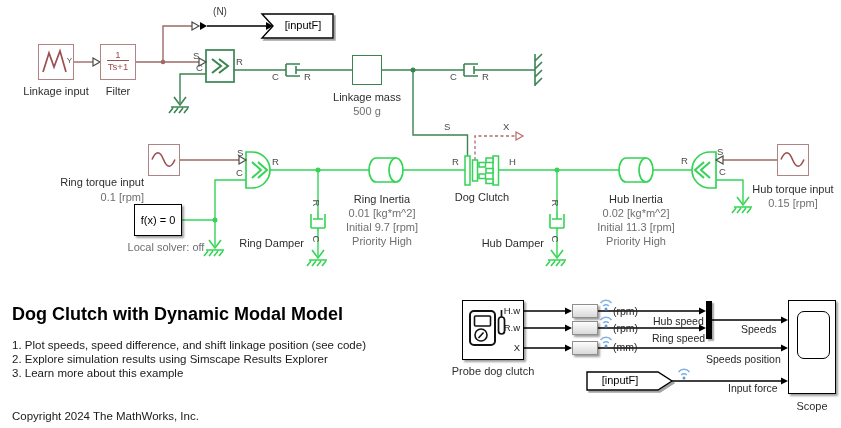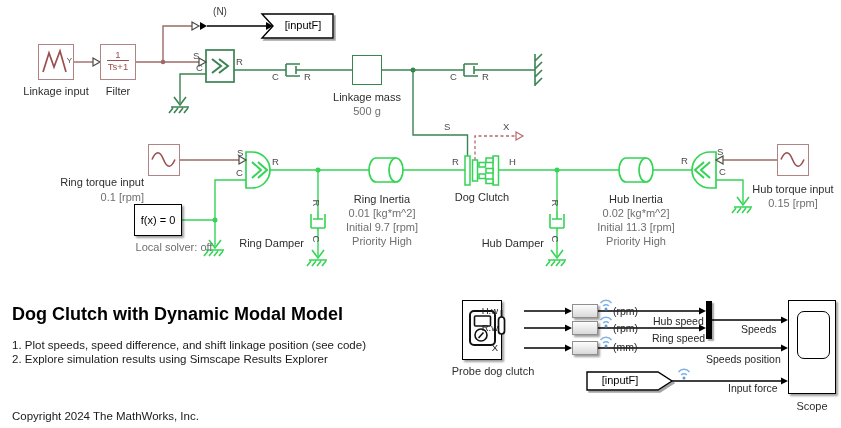--- a/index.html
+++ b/index.html
@@ -208,21 +208,21 @@
   <div class="blk pink" style="left:777px;top:144px;width:32px;height:32px;">
     <svg width="29" height="29">
       <path d="M3,14.5 Q9,1 14.5,14.5 Q20,28 26,14.5" fill="none" stroke="#9c4f4f" stroke-width="1.6"></path>
     </svg>
   </div>
 
   <div class="blk blkb shadow flexc" style="left:134px;top:204px;width:48px;height:32px;">
     <span class="fxtext">f(x) = 0</span>
   </div>
 
-  <div class="blk blkb shadow" style="left:462px;top:300px;width:40px;height:60px;">
+  <div class="blk blkb shadow" style="left:462px;top:300px;width:62px;height:60px;">
     <svg width="42" height="48" style="position:absolute;left:5px;top:6px;">
       <rect x="2" y="4" width="25" height="34" rx="4" fill="#fff" stroke="#111" stroke-width="2"></rect>
       <rect x="6.5" y="9" width="16" height="10" rx="1" fill="#fff" stroke="#111" stroke-width="1.6"></rect>
       <circle cx="13" cy="28" r="6" fill="#fff" stroke="#111" stroke-width="1.6"></circle>
       <path d="M10.5,31 L15.5,25.5" stroke="#111" stroke-width="1.6"></path>
       <rect x="30.5" y="10" width="6" height="17" rx="3" fill="#fff" stroke="#111" stroke-width="1.7"></rect>
       <path d="M33.5,10 V3" stroke="#111" stroke-width="1.7"></path>
     </svg>
     <span class="probe-port" style="top:5px;">H.w</span>
     <span class="probe-port" style="top:22px;">R.w</span>
@@ -255,21 +255,21 @@
   <div class="port" style="left:482px;top:72px;">R</div>
   <div class="port" style="left:444px;top:122px;">S</div>
   <div class="port" style="left:503px;top:122px;">X</div>
 
   <div class="lbl rgt" style="left:34px;top:152px;width:110px;">Ring torque input</div>
   <div class="lbl rgt gray" style="left:34px;top:167px;width:110px;">0.1 [rpm]</div>
   <div class="port" style="left:237px;top:148px;">S</div>
   <div class="port" style="left:236px;top:168px;">C</div>
   <div class="port" style="left:272px;top:157px;">R</div>
 
-  <div class="lbl ctr gray" style="left:162px;top:241px;padding-left:24px;">Local solver: off</div>
+  <div class="lbl ctr gray" style="left:154px;top:241px;padding-left:24px;">Local solver: off</div>
 
   <div class="lbl rgt" style="left:204px;top:213px;width:100px;">Ring Damper</div>
   <div class="rport" style="left:313px;top:198px;">R</div>
   <div class="rport" style="left:313px;top:234px;">C</div>
 
   <div class="lbl ctr" style="left:382px;top:193px;">Ring Inertia</div>
   <div class="lbl ctr gray" style="left:382px;top:207px;">0.01 [kg*m^2]</div>
   <div class="lbl ctr gray" style="left:382px;top:221px;">Initial 9.7 [rpm]</div>
   <div class="lbl ctr gray" style="left:382px;top:235px;">Priority High</div>
 
@@ -301,15 +301,16 @@
   <div class="sig" style="left:652px;top:332px;">Ring speed</div>
   <div class="sig" style="left:741px;top:323px;">Speeds</div>
   <div class="sig" style="left:706px;top:353px;">Speeds position</div>
   <div class="tagtext ctr" style="left:620px;top:374px;">[inputF]</div>
   <div class="sig" style="left:728px;top:382px;">Input force</div>
   <div class="lbl ctr" style="left:812px;top:400px;">Scope</div>
 
   <div class="title">Dog Clutch with Dynamic Modal Model</div>
   <div class="item" style="top:339px;">1. Plot speeds, speed difference, and shift linkage position (see code)</div>
   <div class="item" style="top:353px;">2. Explore simulation results using Simscape Results Explorer</div>
+  <div class="item" style="top:367px;">3. Learn more about this example</div>
   <div class="item" style="top:410px;">Copyright 2024 The MathWorks, Inc.</div>
 
 </div>
 
 </body></html>

